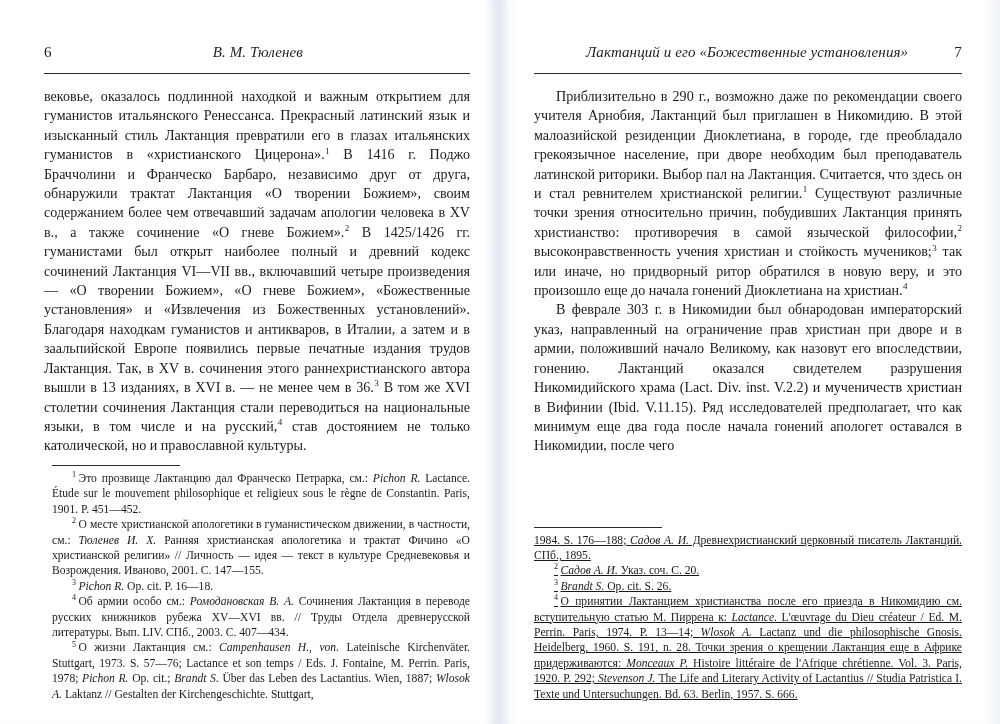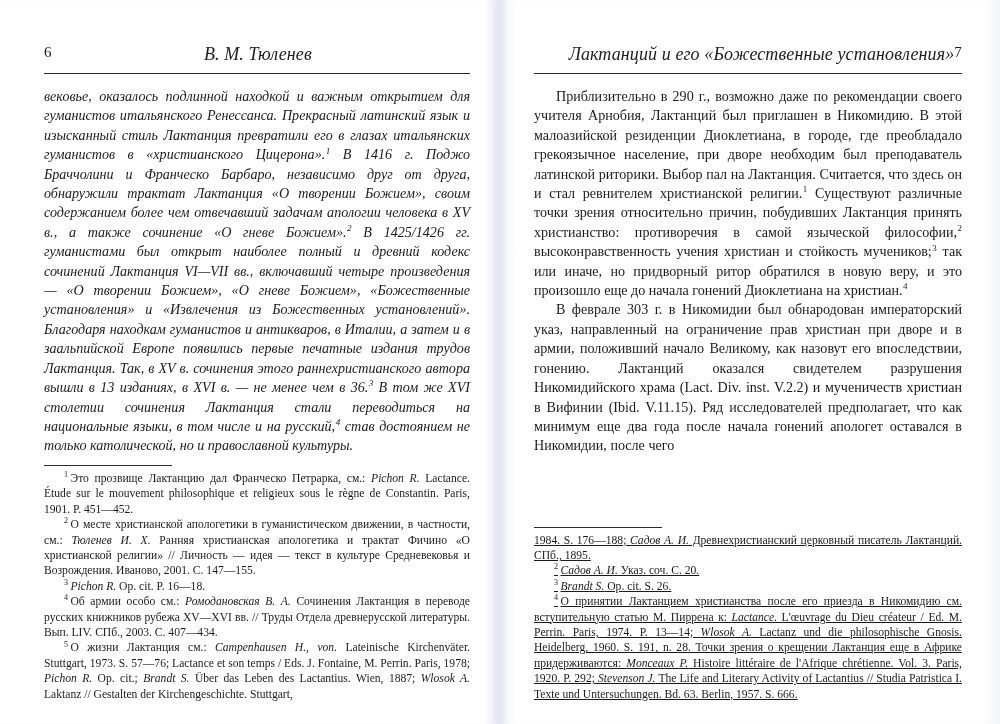--- a/index.html
+++ b/index.html
@@ -71,58 +71,58 @@
   .runhead .folio {
     font-family: "Liberation Serif", serif;
     font-style: normal;
     font-size: 15px;
     color: #1b1b1b;
   }
   .runhead .title {
     flex: 1;
     text-align: center;
     font-style: italic;
-    font-size: 18px;
+    font-size: 15px;
     white-space: nowrap;
     color: #1d1d1d;
     letter-spacing: 0.1px;
   }
   .runhead.verso .title { padding-right: 6px; }
-  .runhead.recto .title { padding-left: 6px; text-align: right; }
+  .runhead.recto .title { padding-left: 6px; }
   .rule {
     border: 0;
     border-top: 1.1px solid #2a2a2a;
     margin: 1px 0 0 0;
     width: 100%;
   }
 
   
   .body {
     margin-top: 13px;
     font-size: 14.1px;
     line-height: 19.4px;
     text-align: justify;
     text-justify: inter-word;
     hyphens: manual;
   }
   .body p { margin: 0; text-indent: 22px; }
-  .body p.noindent { text-indent: 0; font-style: italic; }
+  .body p.noindent { text-indent: 0; }
 
   sup.fn {
     font-size: 9px;
     line-height: 0;
     vertical-align: super;
     padding-left: 0.5px;
   }
   i, .it { font-style: italic; }
 
   
   .fnblock {
     position: absolute;
-    left: 44px;
+    left: 52px;
     right: 30px;
     bottom: 22px;
   }
   .page.recto .fnblock { left: 34px; right: 38px; text-decoration: underline; }
 
   .fnrule {
     border: 0;
     border-top: 1px solid #2b2b2b;
     width: 128px;
     margin: 0 0 5px 0;

